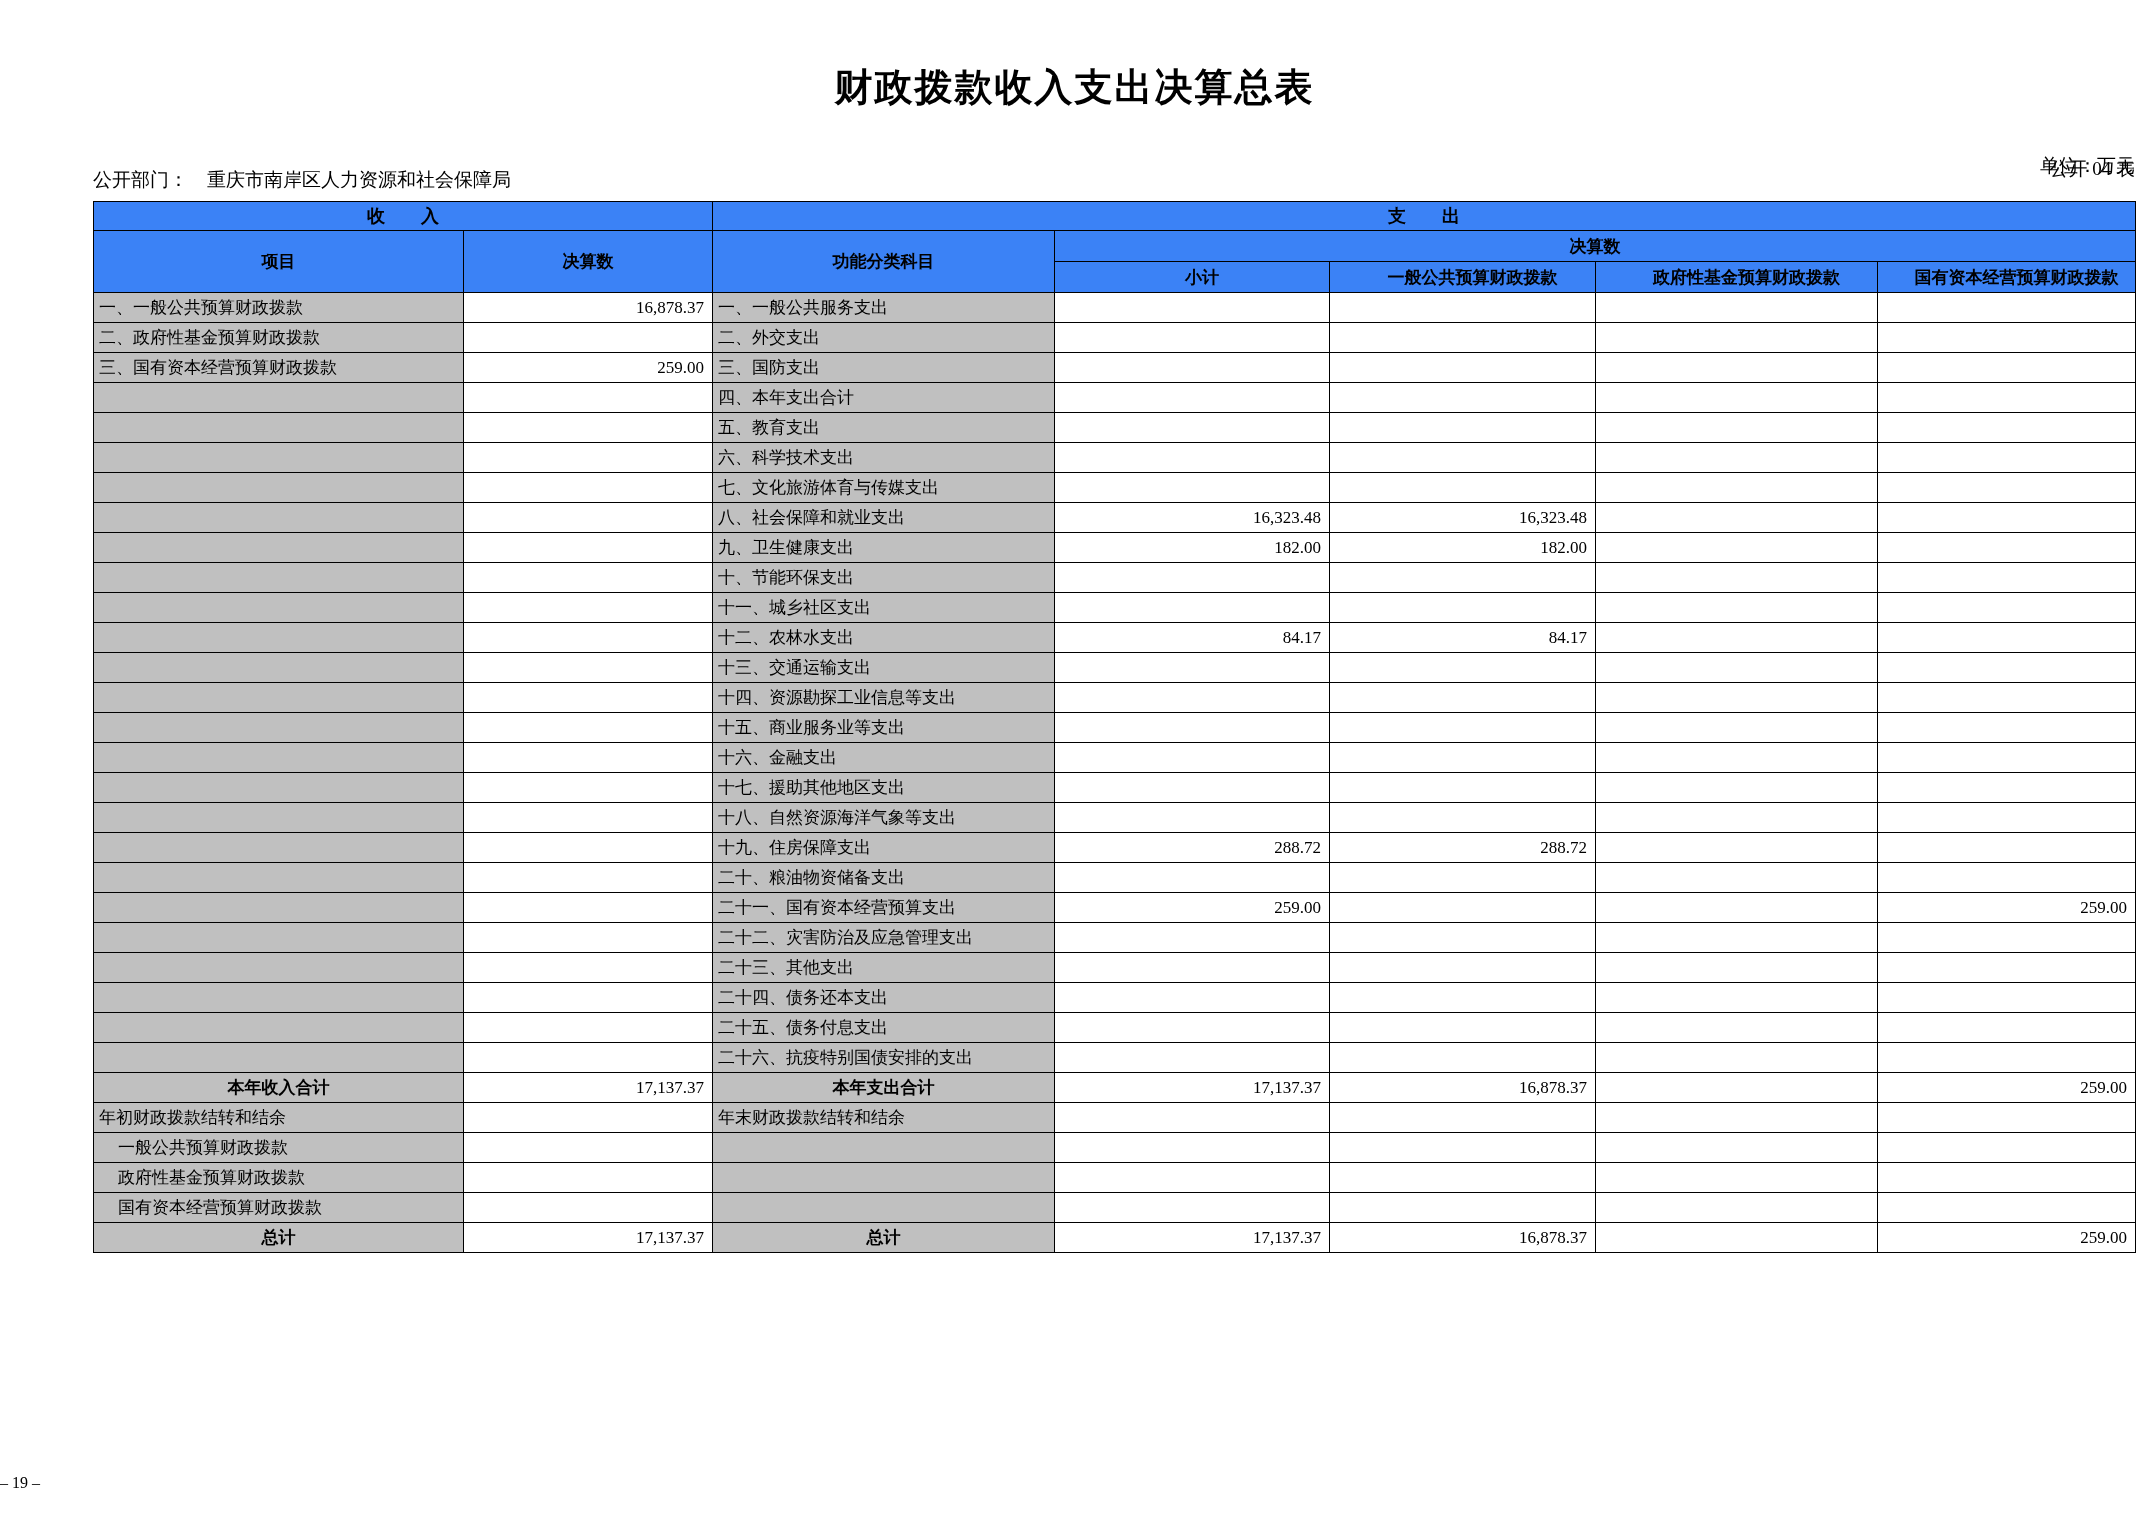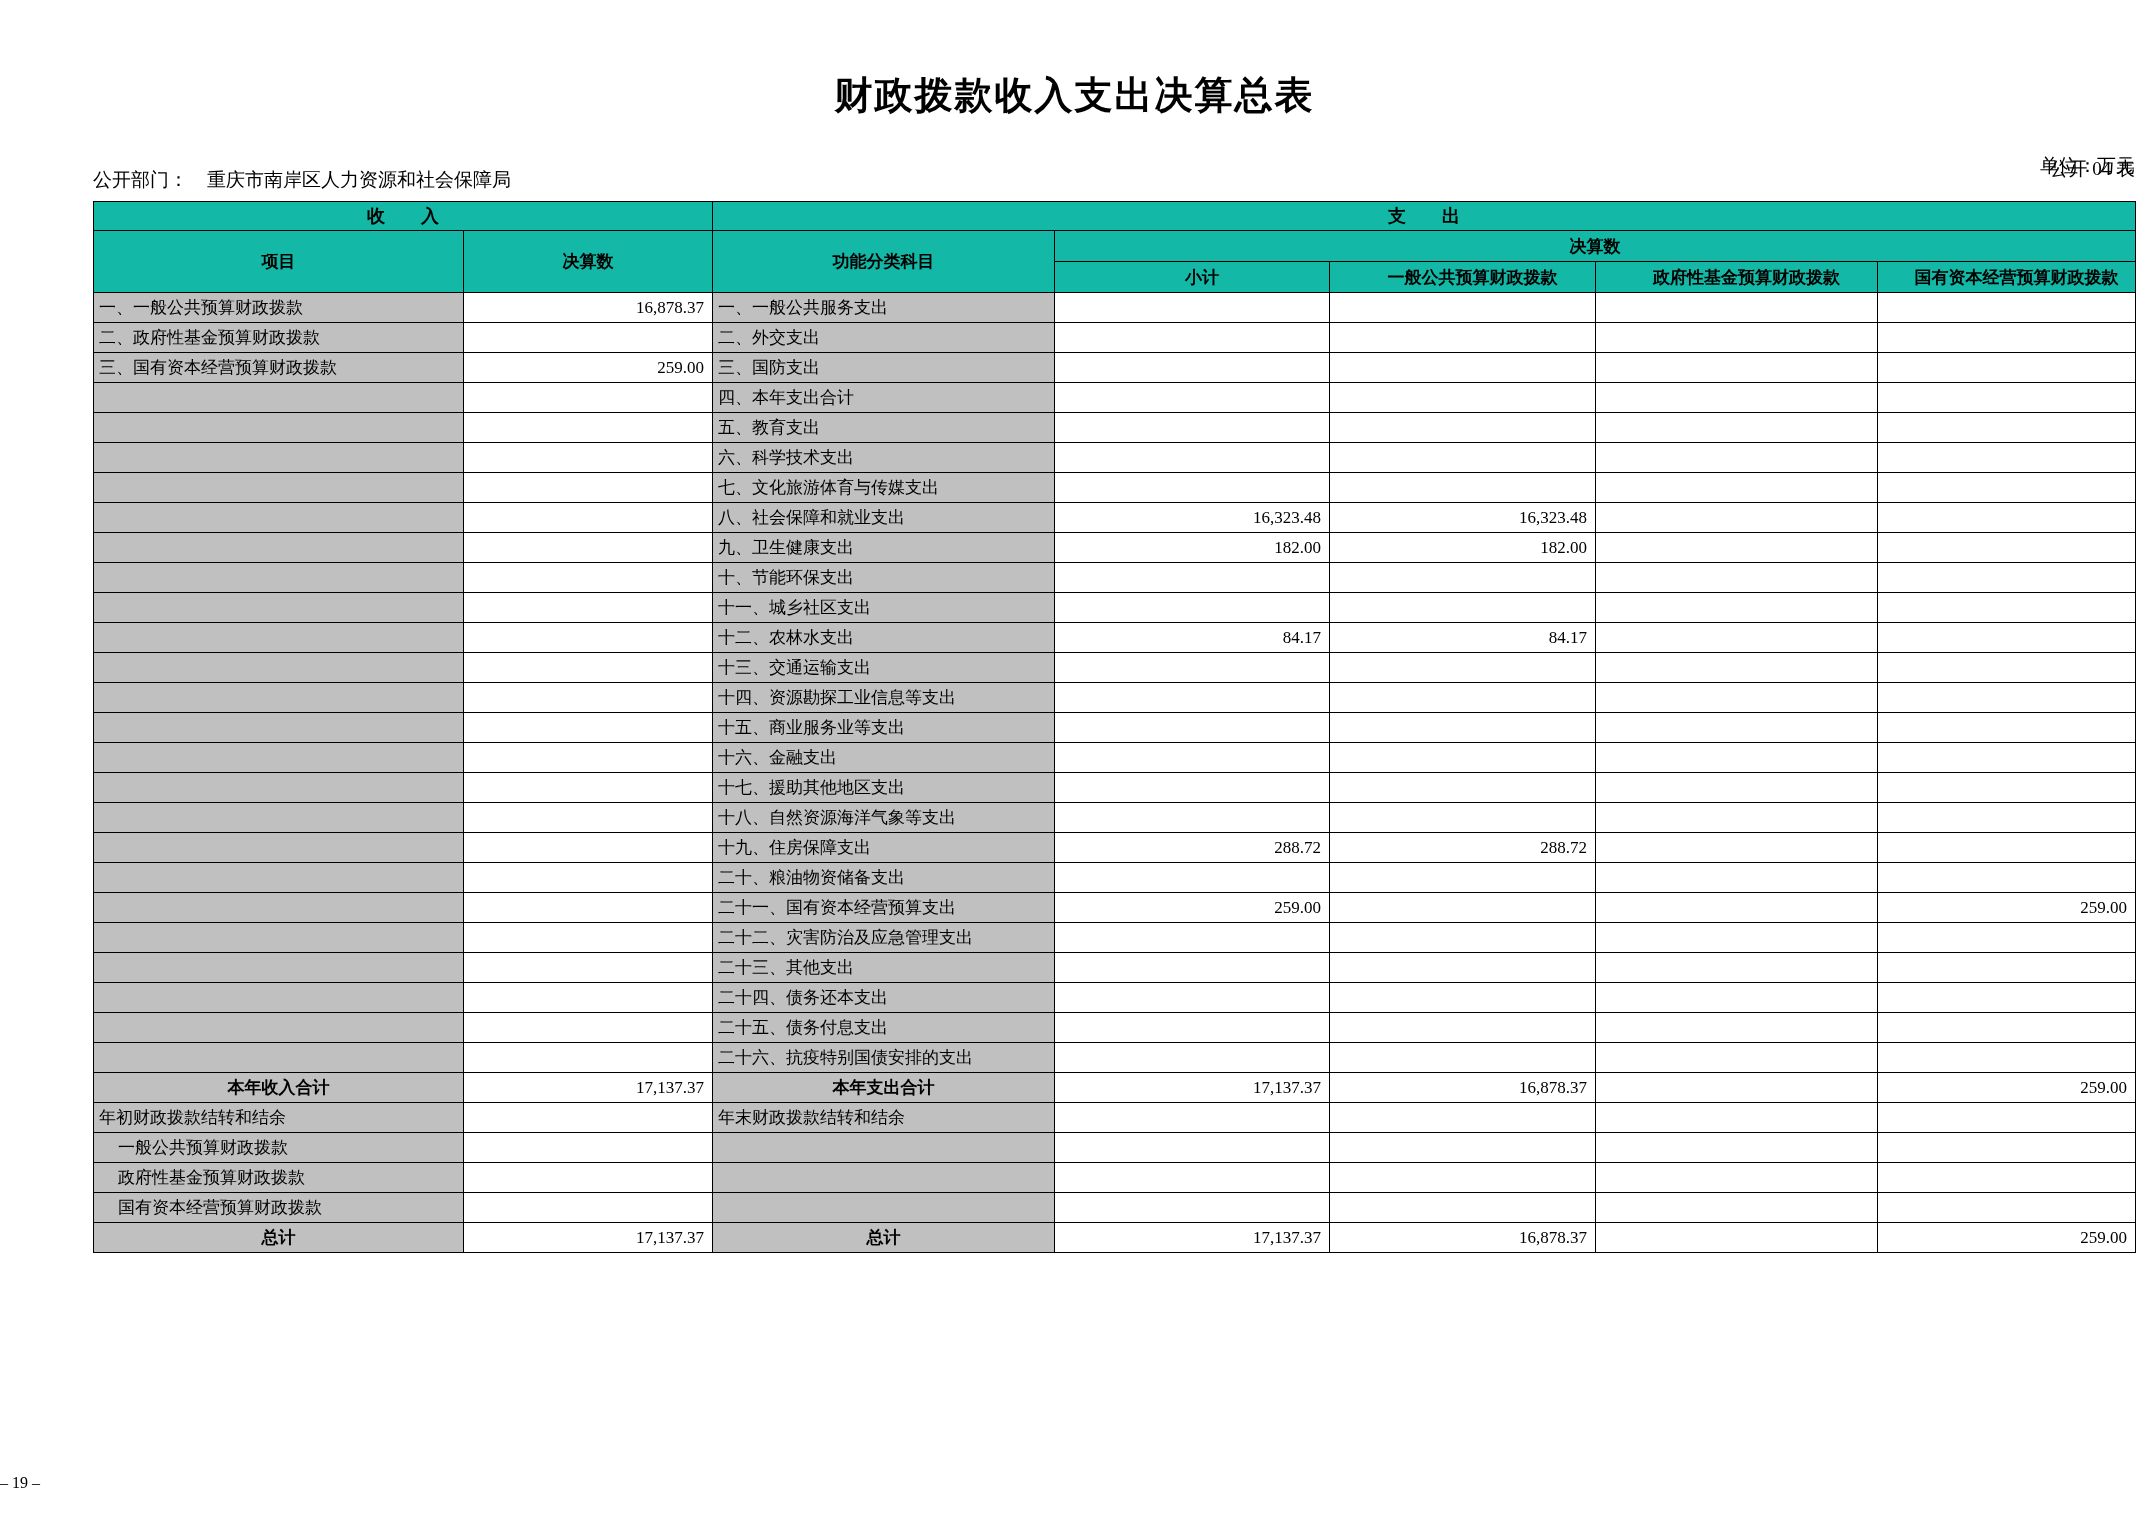--- a/index.html
+++ b/index.html
@@ -2,33 +2,33 @@
 <html><head>
 <meta charset="utf-8">
 <style>
   html,body { margin:0; padding:0; }
   body {
     width:2149px; height:1520px; background:#ffffff; position:relative;
     font-family:"Liberation Serif","DejaVu Serif",serif; color:#000;
   }
   .title {
     position:absolute; top:62px; left:0; width:100%;
-    text-align:center; font-size:38px; font-weight:bold; letter-spacing:2px;margin-top:8px;
+    text-align:center; font-size:38px; font-weight:bold; letter-spacing:2px;
   }
   .table-code { position:absolute; top:136px; right:14px; font-size:19px;margin-top:20px; }
   .dept      { position:absolute; top:167px; left:93px;  font-size:19px; }
   .unit      { position:absolute; top:153px; right:14px; font-size:19px; }
 
   .tablewrap { position:absolute; top:201px; left:93px; }
   table { border-collapse:collapse; table-layout:fixed; width:2042px; }
   td, th {
     border:1px solid #000; font-size:17px; overflow:hidden;
     white-space:nowrap; vertical-align:middle; padding:0;
   }
-  th { background:#14b8a6; font-weight:bold; text-align:center; }
+  th { background:#3b82f6; font-weight:bold; text-align:center; }
   .hr1 th { height:28px; font-size:18px; }
   .hr2 th { height:30px; }
   .hr3 th { height:30px;padding-left:20px; }
   tbody tr { height:30px; }
   .g { background:#c0c0c0; }
   .w { background:#ffffff; }
   .lbl { text-align:left; padding-left:5px; }
   .num { text-align:right; padding-right:8px; }
   .tc  { text-align:center; font-weight:bold; }
   .ind { padding-left:24px; }

